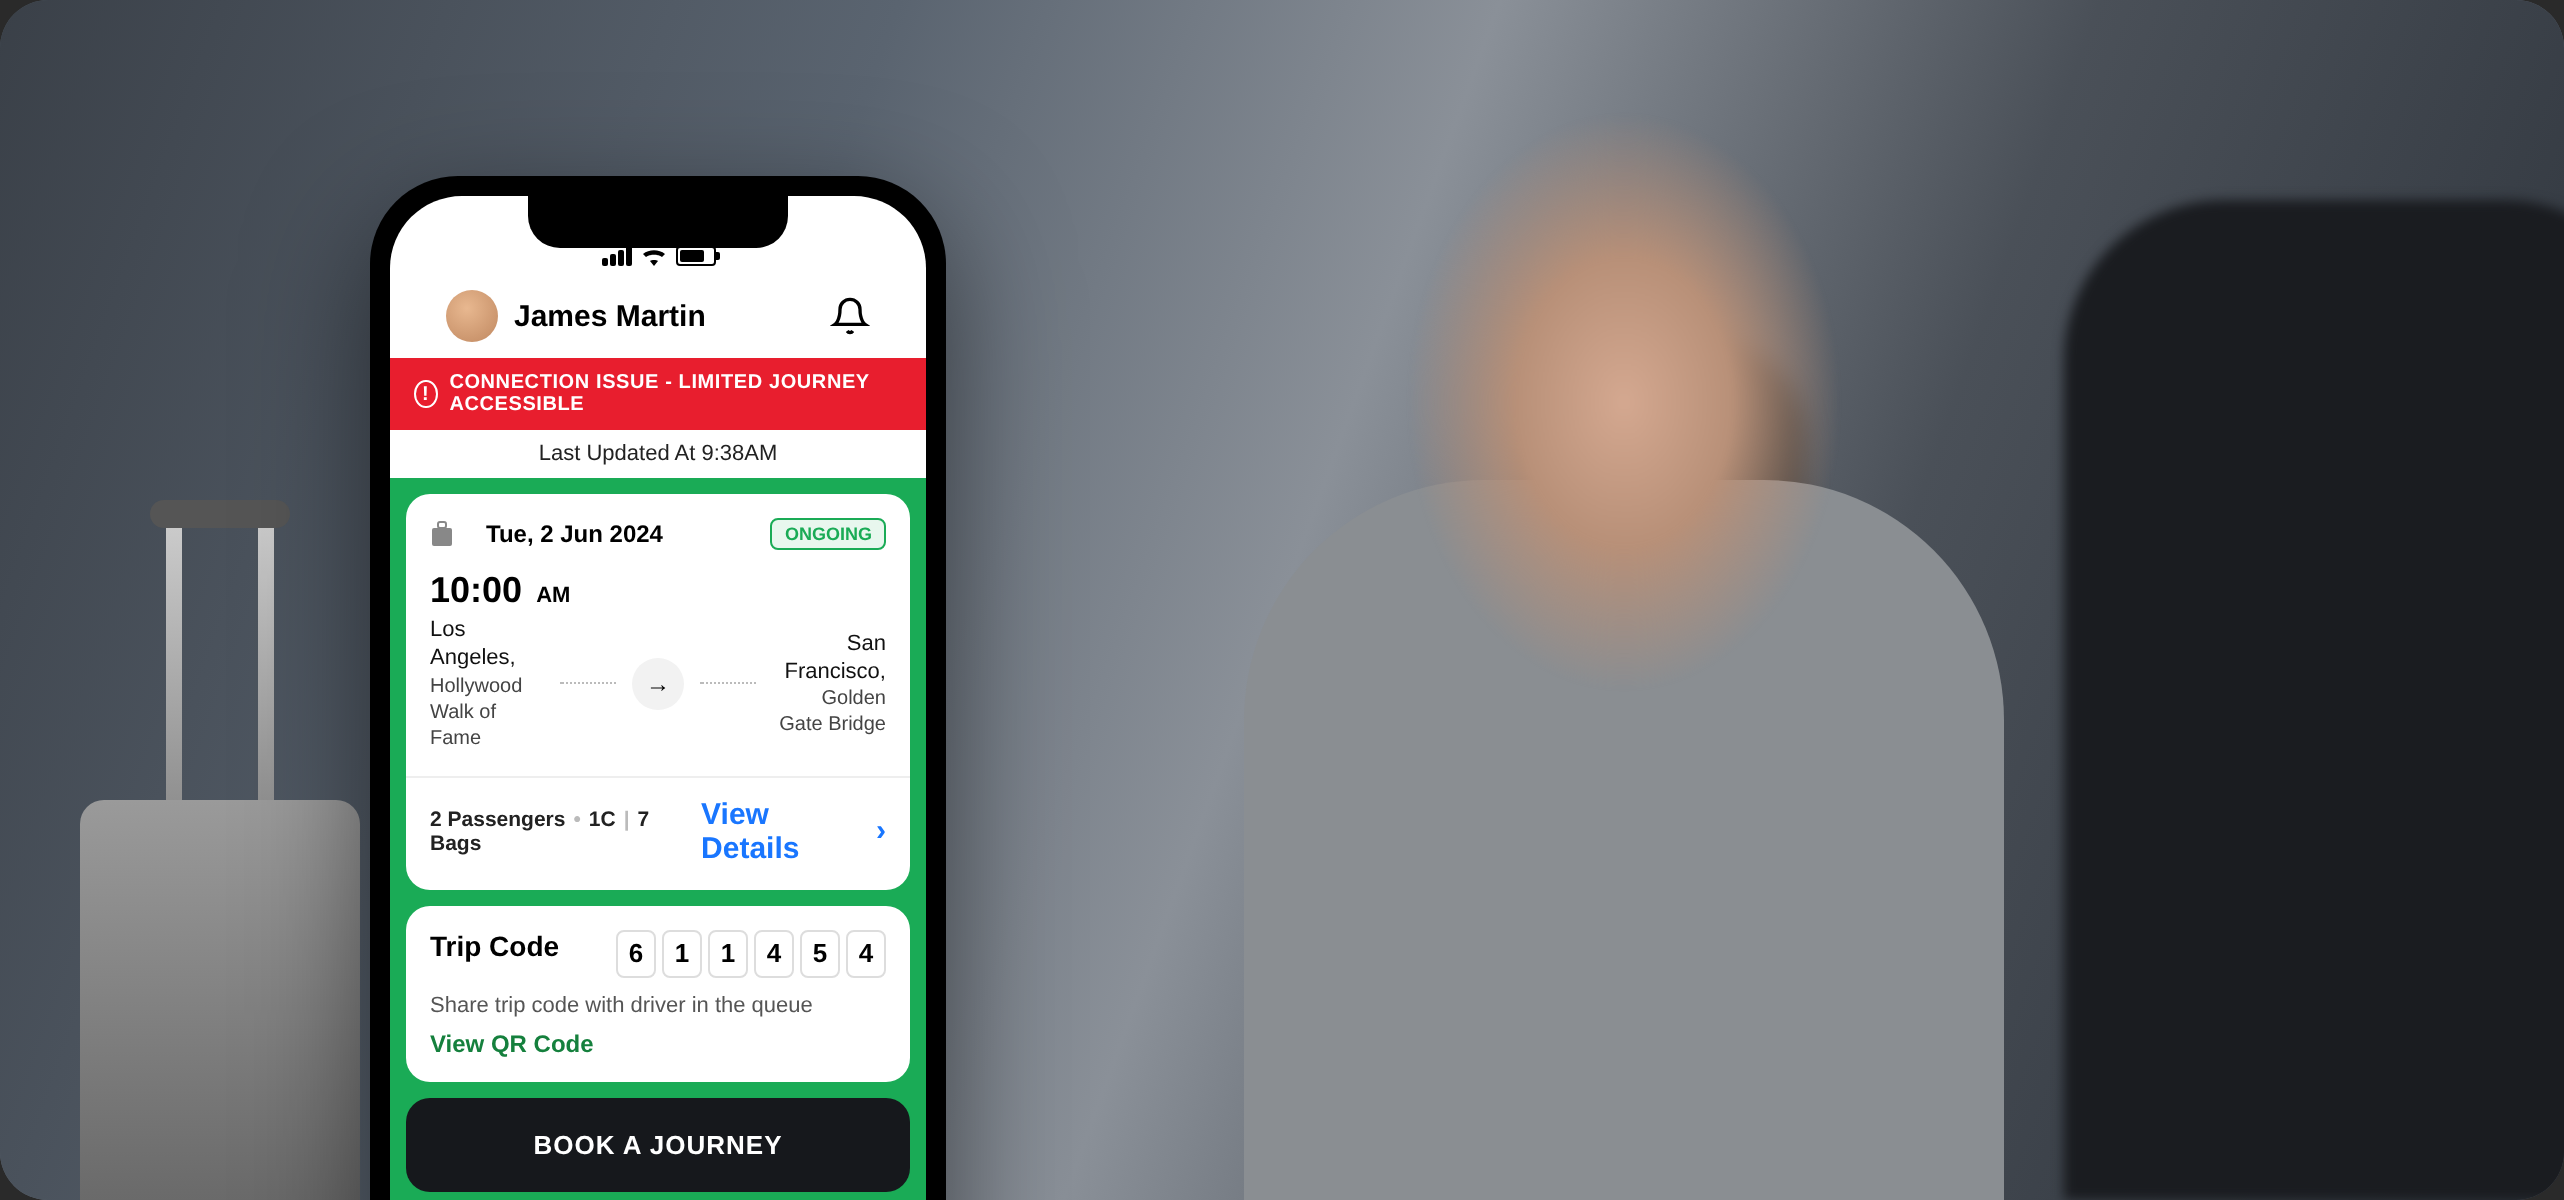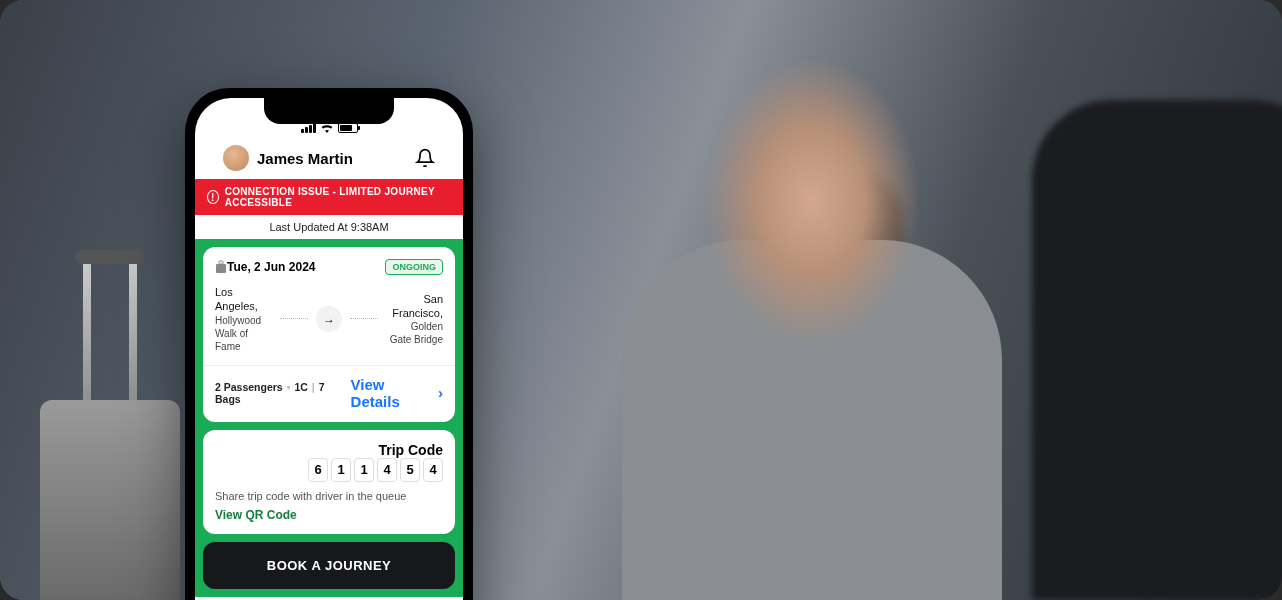--- a/index.html
+++ b/index.html
@@ -38,39 +38,39 @@
 .username { font-weight: 700; font-size: 15px; }
 .bell { width: 20px; height: 20px; }
 
 .alert-bar { background: #e81e2e; color: #fff; font-size: 10px; font-weight: 700; padding: 7px 12px; display: flex; align-items: center; gap: 6px; letter-spacing: 0.3px; }
 .alert-icon { width: 14px; height: 14px; border: 1.5px solid #fff; border-radius: 50%; display: flex; align-items: center; justify-content: center; font-size: 10px; }
 .updated { text-align: center; font-size: 11px; padding: 6px; color: #222; }
 
 .green-panel { background: #1aab56; margin: 0; padding: 8px; }
 .journey-card { background: #fff; border-radius: 12px; padding: 12px; }
 .jc-row1 { display: flex; justify-content: space-between; align-items: center; margin-bottom: 10px; }
-.jc-date { display: flex; align-items: center; gap: 0; font-size: 12px; font-weight: 700; }
+.jc-date { display: flex; align-items: center; gap: 16px; font-size: 12px; font-weight: 700; }
 .suitcase-icon { width: 12px; height: 14px; }
 .badge-ongoing { font-size: 9px; font-weight: 700; color: #1aab56; border: 1px solid #1aab56; padding: 2px 6px; border-radius: 4px; background: #e8f7ee; }
 .jc-time { font-size: 18px; font-weight: 800; margin-bottom: 2px; }
 .jc-time small { font-size: 11px; margin-left: 2px; }
 .jc-route { display: flex; justify-content: space-between; align-items: center; gap: 8px; }
 .jc-loc { font-size: 10px; color: #444; line-height: 1.3; flex: 1; }
 .jc-loc.right { text-align: right; }
 .loc-city { font-size: 11px; color: #111; }
 .arrow-btn { width: 26px; height: 26px; border-radius: 50%; background: #f2f2f2; display: flex; align-items: center; justify-content: center; font-size: 12px; }
 .dotted { flex: 0.5; border-top: 1.5px dotted #bbb; height: 0; }
 .jc-divider { border-top: 1px solid #eee; margin: 12px -12px 10px; }
 .jc-row3 { display: flex; justify-content: space-between; align-items: center; font-size: 10.5px; }
 .jc-meta { color: #222; font-weight: 600; }
 .dot-sep { color: #bbb; margin: 0 4px; }
 .view-details { color: #1976ff; font-weight: 700; font-size: 15px; display: flex; align-items: center; gap: 2px; }
 
 .trip-code-card { background: #fff; border-radius: 12px; padding: 12px; margin-top: 8px; }
-.tc-row1 { display: flex; justify-content: space-between; align-items: flex-end; margin-bottom: 8px; flex-direction: column; }
+.tc-row1 { display: flex; justify-content: space-between; align-items: flex-start; margin-bottom: 8px; }
 .tc-title { font-weight: 800; font-size: 14px; }
 .tc-digits { display: flex; gap: 3px; }
 .tc-digit { width: 20px; height: 24px; border: 1px solid #ddd; border-radius: 4px; display: flex; align-items: center; justify-content: center; font-weight: 700; font-size: 13px; }
 .tc-desc { font-size: 11px; color: #555; margin-bottom: 6px; }
 .tc-link { color: #15803d; font-size: 12px; font-weight: 600; }
 
 .book-btn { background: #16181c; color: #fff; font-weight: 800; font-size: 13px; text-align: center; padding: 16px; border-radius: 12px; margin-top: 8px; letter-spacing: 0.5px; }
 
 
 .phone2 { position: absolute; left: 460px; top: 195px; width: 195px; height: 420px; background: #fff; border-radius: 28px; box-shadow: 0 16px 50px rgba(0,0,0,0.4); overflow: hidden; z-index: -1; }
@@ -242,20 +242,21 @@
           <div class="jc-row1">
             <div class="jc-date">
               <svg class="suitcase-icon" viewBox="0 0 12 14" fill="#888">
                   <rect x="1" y="4" width="10" height="9" rx="1"></rect>
                   <rect x="4" y="1" width="4" height="3" rx="1" fill="none" stroke="#888"></rect>
                 </svg>
               <span>Tue, 2 Jun 2024</span>
             </div>
             <span class="badge-ongoing">ONGOING</span>
           </div>
+          <div class="jc-time"><span>10:00</span> <small>AM</small></div>
           <div class="jc-route">
             <div class="jc-loc">
               <div class="loc-city">Los Angeles,</div>
               <div>Hollywood Walk of Fame</div>
             </div>
             <div class="dotted"></div>
             <div class="arrow-btn">→</div>
             <div class="dotted"></div>
             <div class="jc-loc right">
               <div class="loc-city">San Francisco,</div>

